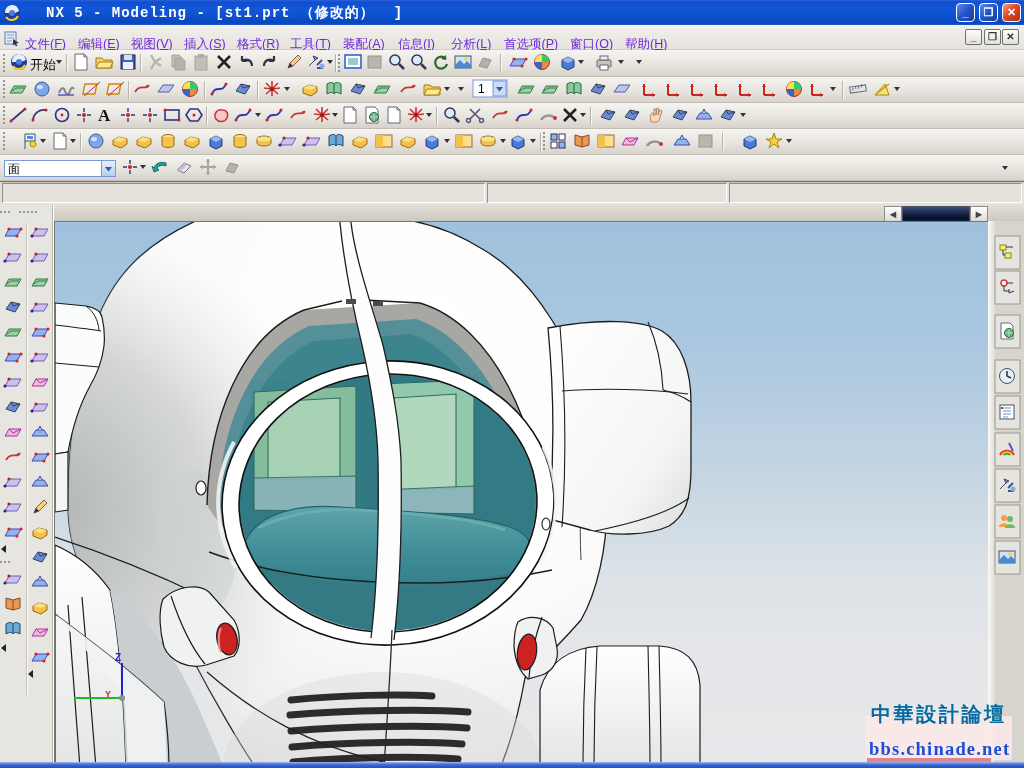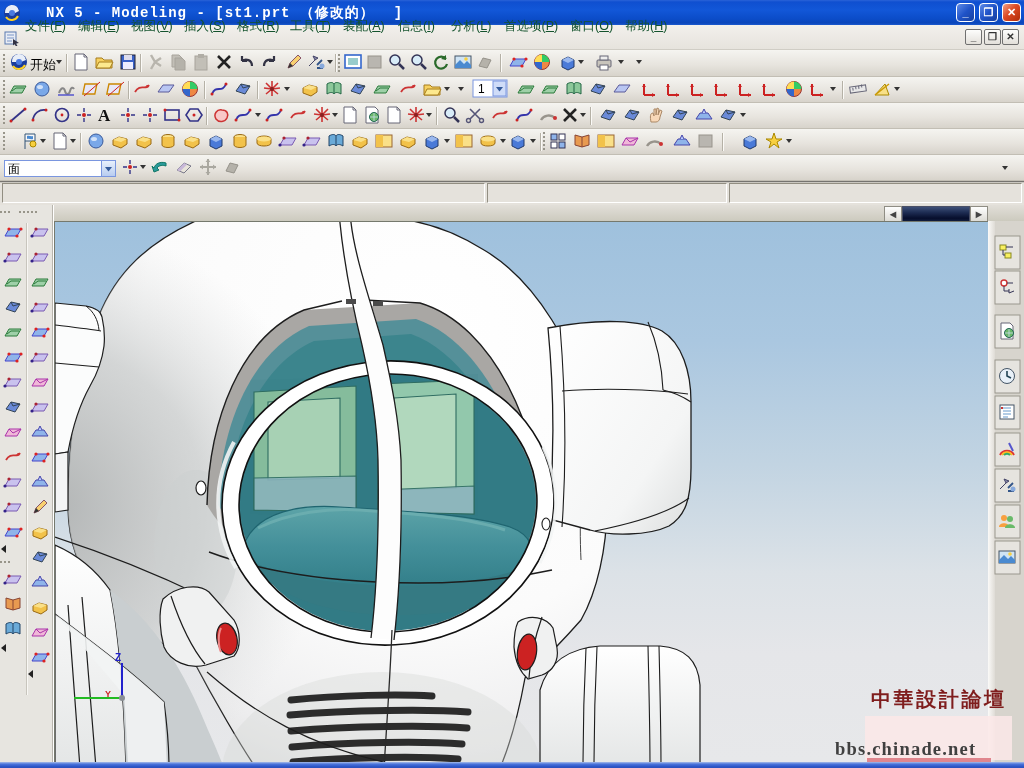--- a/index.html
+++ b/index.html
@@ -10,21 +10,21 @@
 #titlebar{left:0;top:0;width:1024px;height:25px;
 background:linear-gradient(180deg,#2a63d8 0%,#0f4fd0 8%,#1257d8 40%,#0b4cc8 75%,#0a46ba 92%,#1c5ad0 100%);}
 #title-text{left:22px;top:4px;color:#fff;font:bold 14px "Liberation Mono",monospace;letter-spacing:1px;white-space:pre;padding-left:24px;}
 .tbtn{top:3px;width:19px;height:19px;border-radius:4px;border:1px solid #fff;
 background:linear-gradient(135deg,#5f8be8 0%,#2053c8 50%,#16409f 100%);color:#fff;
 font:bold 11px "Liberation Sans",sans-serif;text-align:center;line-height:17px;box-sizing:border-box;}
 #tbtn-close{background:linear-gradient(135deg,#f2a086 0%,#dd4a24 45%,#b02c08 100%);}
 
 #menubar{left:0;top:25px;width:1024px;height:25px;background:linear-gradient(180deg,#f2f0ec,#e6e3dd);
 border-bottom:1px solid #d0cdc5;box-sizing:border-box;}
-.menu{top:18px;font:12.5px "Liberation Sans",sans-serif;color:#14532d;}
+.menu{top:36px;font:12.5px "Liberation Sans",sans-serif;color:#6d28d9;}
 .cbtn{top:29px;width:17px;height:16px;border:1px solid #707070;border-radius:2px;
 background:linear-gradient(180deg,#fdfdfc,#e3e0da);color:#333;text-align:center;
 font:bold 10px "Liberation Sans",sans-serif;line-height:14px;box-sizing:border-box;}
 
 .trow{left:0;width:1024px;background:linear-gradient(180deg,#f4f3ef 0%,#e7e4de 55%,#d7d3cb 100%);
 border-top:1px solid #f5f4f0;border-bottom:1px solid #c2beb4;box-sizing:border-box;}
 
 #promptbar{left:0;top:181px;width:1024px;height:24px;background:#e5e2dc;
 border-top:2px groove #cac7c0;box-sizing:border-box;}
 #prompt-inner{left:2px;top:183px;width:483px;height:20px;border:1px solid;
@@ -48,22 +48,22 @@
 #rightstrip{left:988px;top:221px;width:7px;height:541px;background:linear-gradient(90deg,#fbfaf8,#dedbd5);}
 
 #viewport{left:54px;top:221px;width:934px;height:541px;
 background:linear-gradient(180deg,#9fc1dd 0%,#aac7e0 22%,#c2d4e2 45%,#dce2e7 65%,#e5e6e9 80%,#e7e8ea 100%);
 border-left:1px solid #75796d;border-top:1px solid #75796d;box-sizing:border-box;}
 
 #bottomstrip{left:0;top:762px;width:1024px;height:6px;
 background:linear-gradient(180deg,#a8bce8 0%,#4a74dc 35%,#2e57c8 75%,#2a50bc 100%);}
 
 #watermark{left:865px;top:716px;width:147px;height:44px;background:rgba(252,232,232,0.85);}
-#wm1{left:871px;top:686px;font:bold 20px "Liberation Serif",serif;color:#7f1d1d;letter-spacing:2.6px;text-align:right;}
-#wm2{left:835px;top:739px;font:bold 18.5px "Liberation Serif",serif;color:#404040;letter-spacing:1.2px;}
+#wm1{left:871px;top:701px;font:bold 20px "Liberation Serif",serif;color:#0369a1;letter-spacing:2.6px;text-align:right;}
+#wm2{left:869px;top:739px;font:bold 18.5px "Liberation Serif",serif;color:#1d4ed8;letter-spacing:1.2px;}
 #wm3{left:867px;top:758px;width:124px;height:4px;background:#e0868e;}
 </style>
 </head>
 <body>
 <div id="app">
 
   <div id="titlebar" class="abs"></div>
   <svg class="abs" style="left:3px;top:3px" width="19" height="19" viewBox="0 0 19 19">
     <circle cx="9" cy="10" r="8" fill="#1a3c9c"></circle>
     <path d="M2 10 A7 7 0 0 1 16 8 L12 10 Z" fill="#e8eef8"></path>

